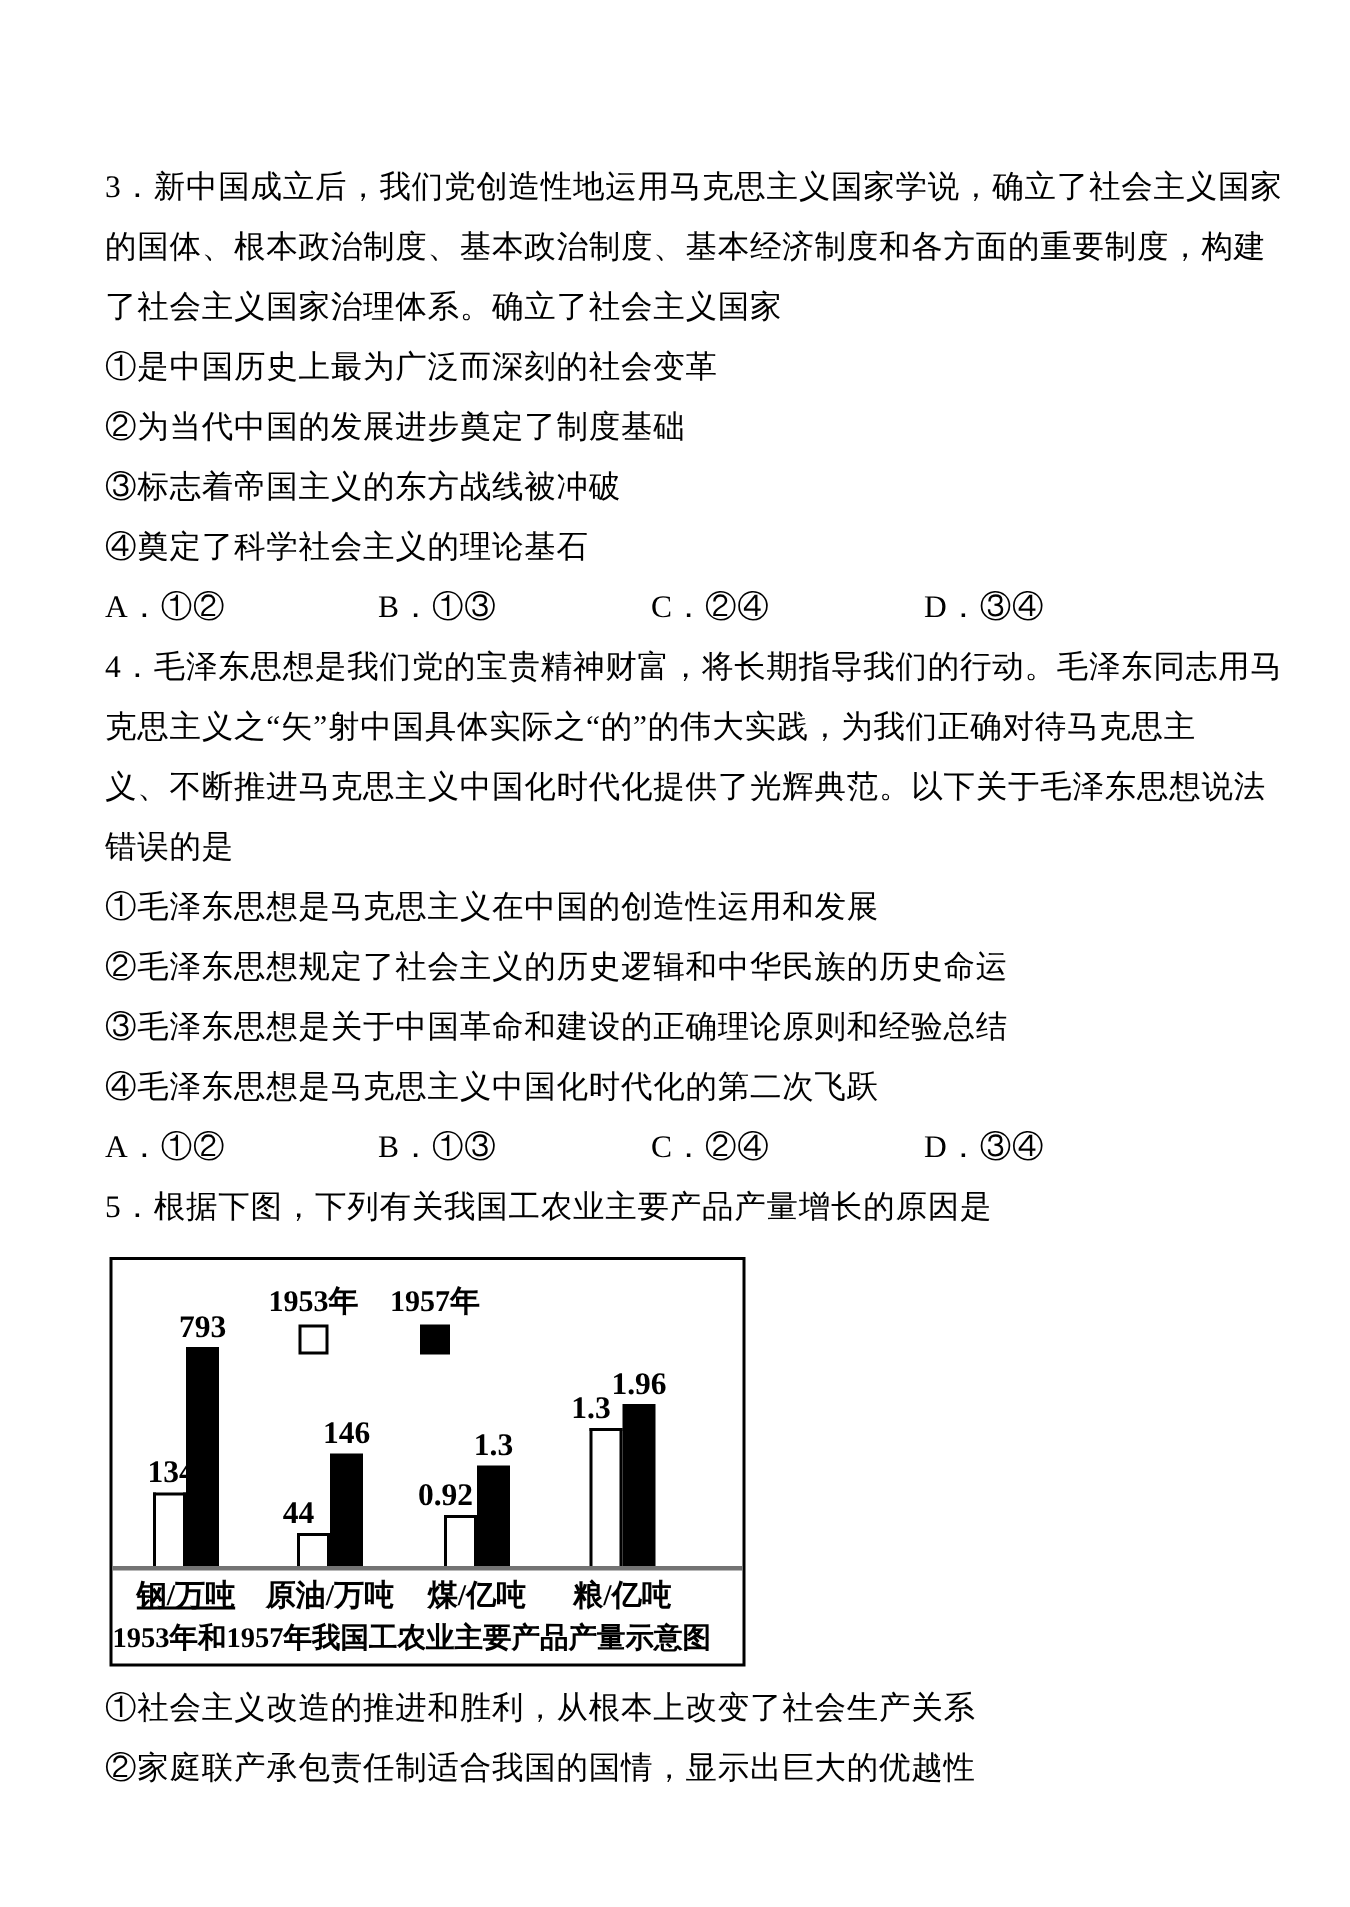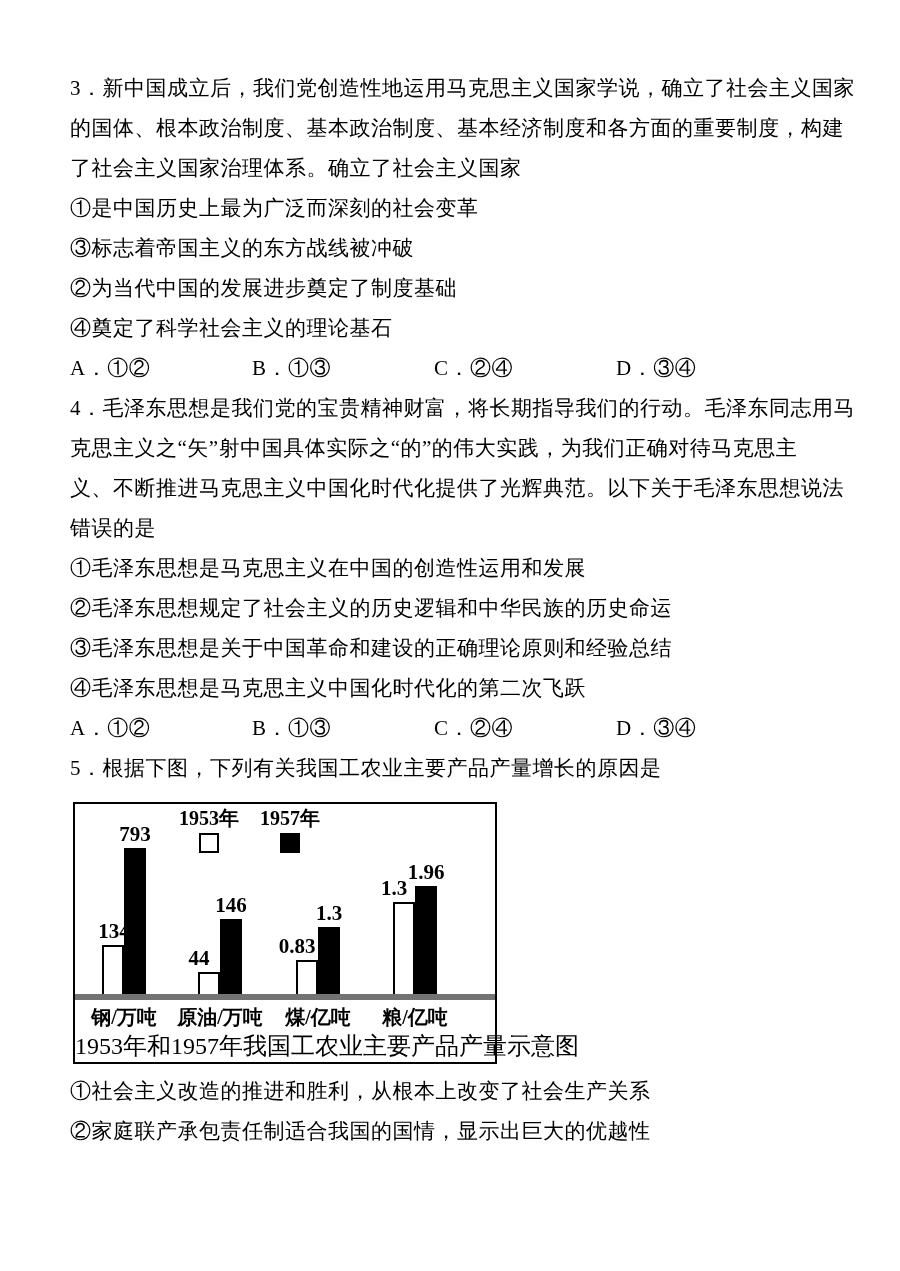--- a/index.html
+++ b/index.html
@@ -1,56 +1,56 @@
 <!DOCTYPE html>
 <html><head>
 <meta charset="utf-8">
 <style>
   html,body{margin:0;padding:0;background:#fff;}
   .page{
     position:relative;width:900px;height:1271px;background:#ffffff;color:#000000;
     font-family:"Liberation Serif","DejaVu Serif",serif;font-size:21px;
-    padding:68px 60px 0 70px;box-sizing:border-box;overflow:hidden;
+    padding:104px 60px 0 70px;box-sizing:border-box;overflow:hidden;
   }
   .line{line-height:40px;white-space:nowrap;letter-spacing:.5px;}
   .options{display:flex;line-height:40px;}
   .option{width:182px;white-space:nowrap;letter-spacing:.5px;}
   .option:last-child{width:auto;}
 
   
   .chart-box{width:424px;border:2px solid #000;margin:14px 0 7px 3px;box-sizing:border-box;background:#fff;}
-  .plot{position:relative;height:190px;border-bottom:6px solid #737373;}
+  .plot{position:relative;height:190px;border-bottom:3px solid #737373;margin-top:14px;}
   .legend-entry{position:absolute;top:4px;width:80px;display:flex;flex-direction:column;align-items:center;gap:5px;}
   .legend-label{font-size:20px;line-height:20px;font-weight:700;white-space:nowrap;}
   .swatch{width:20px;height:20px;box-sizing:border-box;}
   .swatch-open{background:#fff;border:2px solid #000;}
   .swatch-filled{background:#000;}
   .bar{position:absolute;bottom:0;box-sizing:border-box;}
   .bar-open{background:#fff;border:2px solid #000;border-bottom:none;}
   .bar-filled{background:#000;}
   .val-label{position:absolute;font-weight:700;font-size:21px;line-height:22px;text-align:center;white-space:nowrap;}
   .cat-row{position:relative;height:32px;font-weight:700;font-size:20px;line-height:34px;}
   .cat-label{position:absolute;width:140px;text-align:center;white-space:nowrap;}
-  .caption{height:30px;line-height:28px;font-weight:400;font-size:24px;white-space:nowrap;}
+  .caption{height:30px;line-height:28px;font-weight:700;font-size:19px;white-space:nowrap;}
 </style>
 </head>
 <body>
 
 <div class="page">
 
   <section>
     <div>
         <div class="line">3．新中国成立后，我们党创造性地运用马克思主义国家学说，确立了社会主义国家</div>
         <div class="line">的国体、根本政治制度、基本政治制度、基本经济制度和各方面的重要制度，构建</div>
         <div class="line">了社会主义国家治理体系。确立了社会主义国家</div>
       </div>
     <div>
         <div class="line">①是中国历史上最为广泛而深刻的社会变革</div>
+        <div class="line">②为当代中国的发展进步奠定了制度基础</div>
         <div class="line">③标志着帝国主义的东方战线被冲破</div>
-        <div class="line">②为当代中国的发展进步奠定了制度基础</div>
         <div class="line">④奠定了科学社会主义的理论基石</div>
       </div>
     <div class="options">
         <div class="option">A．①②</div>
         <div class="option">B．①③</div>
         <div class="option">C．②④</div>
         <div class="option">D．③④</div>
       </div>
   </section>
 
@@ -92,30 +92,30 @@
         </div>
       <div class="bar bar-open" style="left: 27px; width: 22px; height: 49px;"></div>
           <div class="val-label" style="left: 14px; width: 50px; bottom: 52px;">134</div>
           <div class="bar bar-filled" style="left: 49px; width: 22px; height: 146px;"></div>
           <div class="val-label" style="left: 35px; width: 50px; bottom: 149px;">793</div>
           <div class="bar bar-open" style="left: 123px; width: 22px; height: 22px;"></div>
           <div class="val-label" style="left: 99px; width: 50px; bottom: 25px;">44</div>
           <div class="bar bar-filled" style="left: 145px; width: 22px; height: 75px;"></div>
           <div class="val-label" style="left: 131px; width: 50px; bottom: 78px;">146</div>
           <div class="bar bar-open" style="left: 221px; width: 22px; height: 34px;"></div>
-          <div class="val-label" style="left: 197px; width: 50px; bottom: 37px;">0.83</div>
+          <div class="val-label" style="left: 197px; width: 50px; bottom: 37px;">0.92</div>
           <div class="bar bar-filled" style="left: 243px; width: 22px; height: 67px;"></div>
           <div class="val-label" style="left: 229px; width: 50px; bottom: 70px;">1.3</div>
           <div class="bar bar-open" style="left: 318px; width: 22px; height: 92px;"></div>
           <div class="val-label" style="left: 294px; width: 50px; bottom: 95px;">1.3</div>
           <div class="bar bar-filled" style="left: 340px; width: 22px; height: 108px;"></div>
           <div class="val-label" style="left: 326px; width: 50px; bottom: 111px;">1.96</div>
         </div>
       <div class="cat-row">
-          <div class="cat-label" style="left: -21px;">钢/万吨</div>
+          <div class="cat-label" style="left: -21px; text-decoration: underline;">钢/万吨</div>
           <div class="cat-label" style="left: 75px; text-align: center;">原油/万吨</div>
           <div class="cat-label" style="left: 173px;">煤/亿吨</div>
           <div class="cat-label" style="left: 270px;">粮/亿吨</div>
         </div>
       <div class="caption">1953年和1957年我国工农业主要产品产量示意图</div>
     </div>
 
     <div>
         <div class="line">①社会主义改造的推进和胜利，从根本上改变了社会生产关系</div>
         <div class="line">②家庭联产承包责任制适合我国的国情，显示出巨大的优越性</div>

